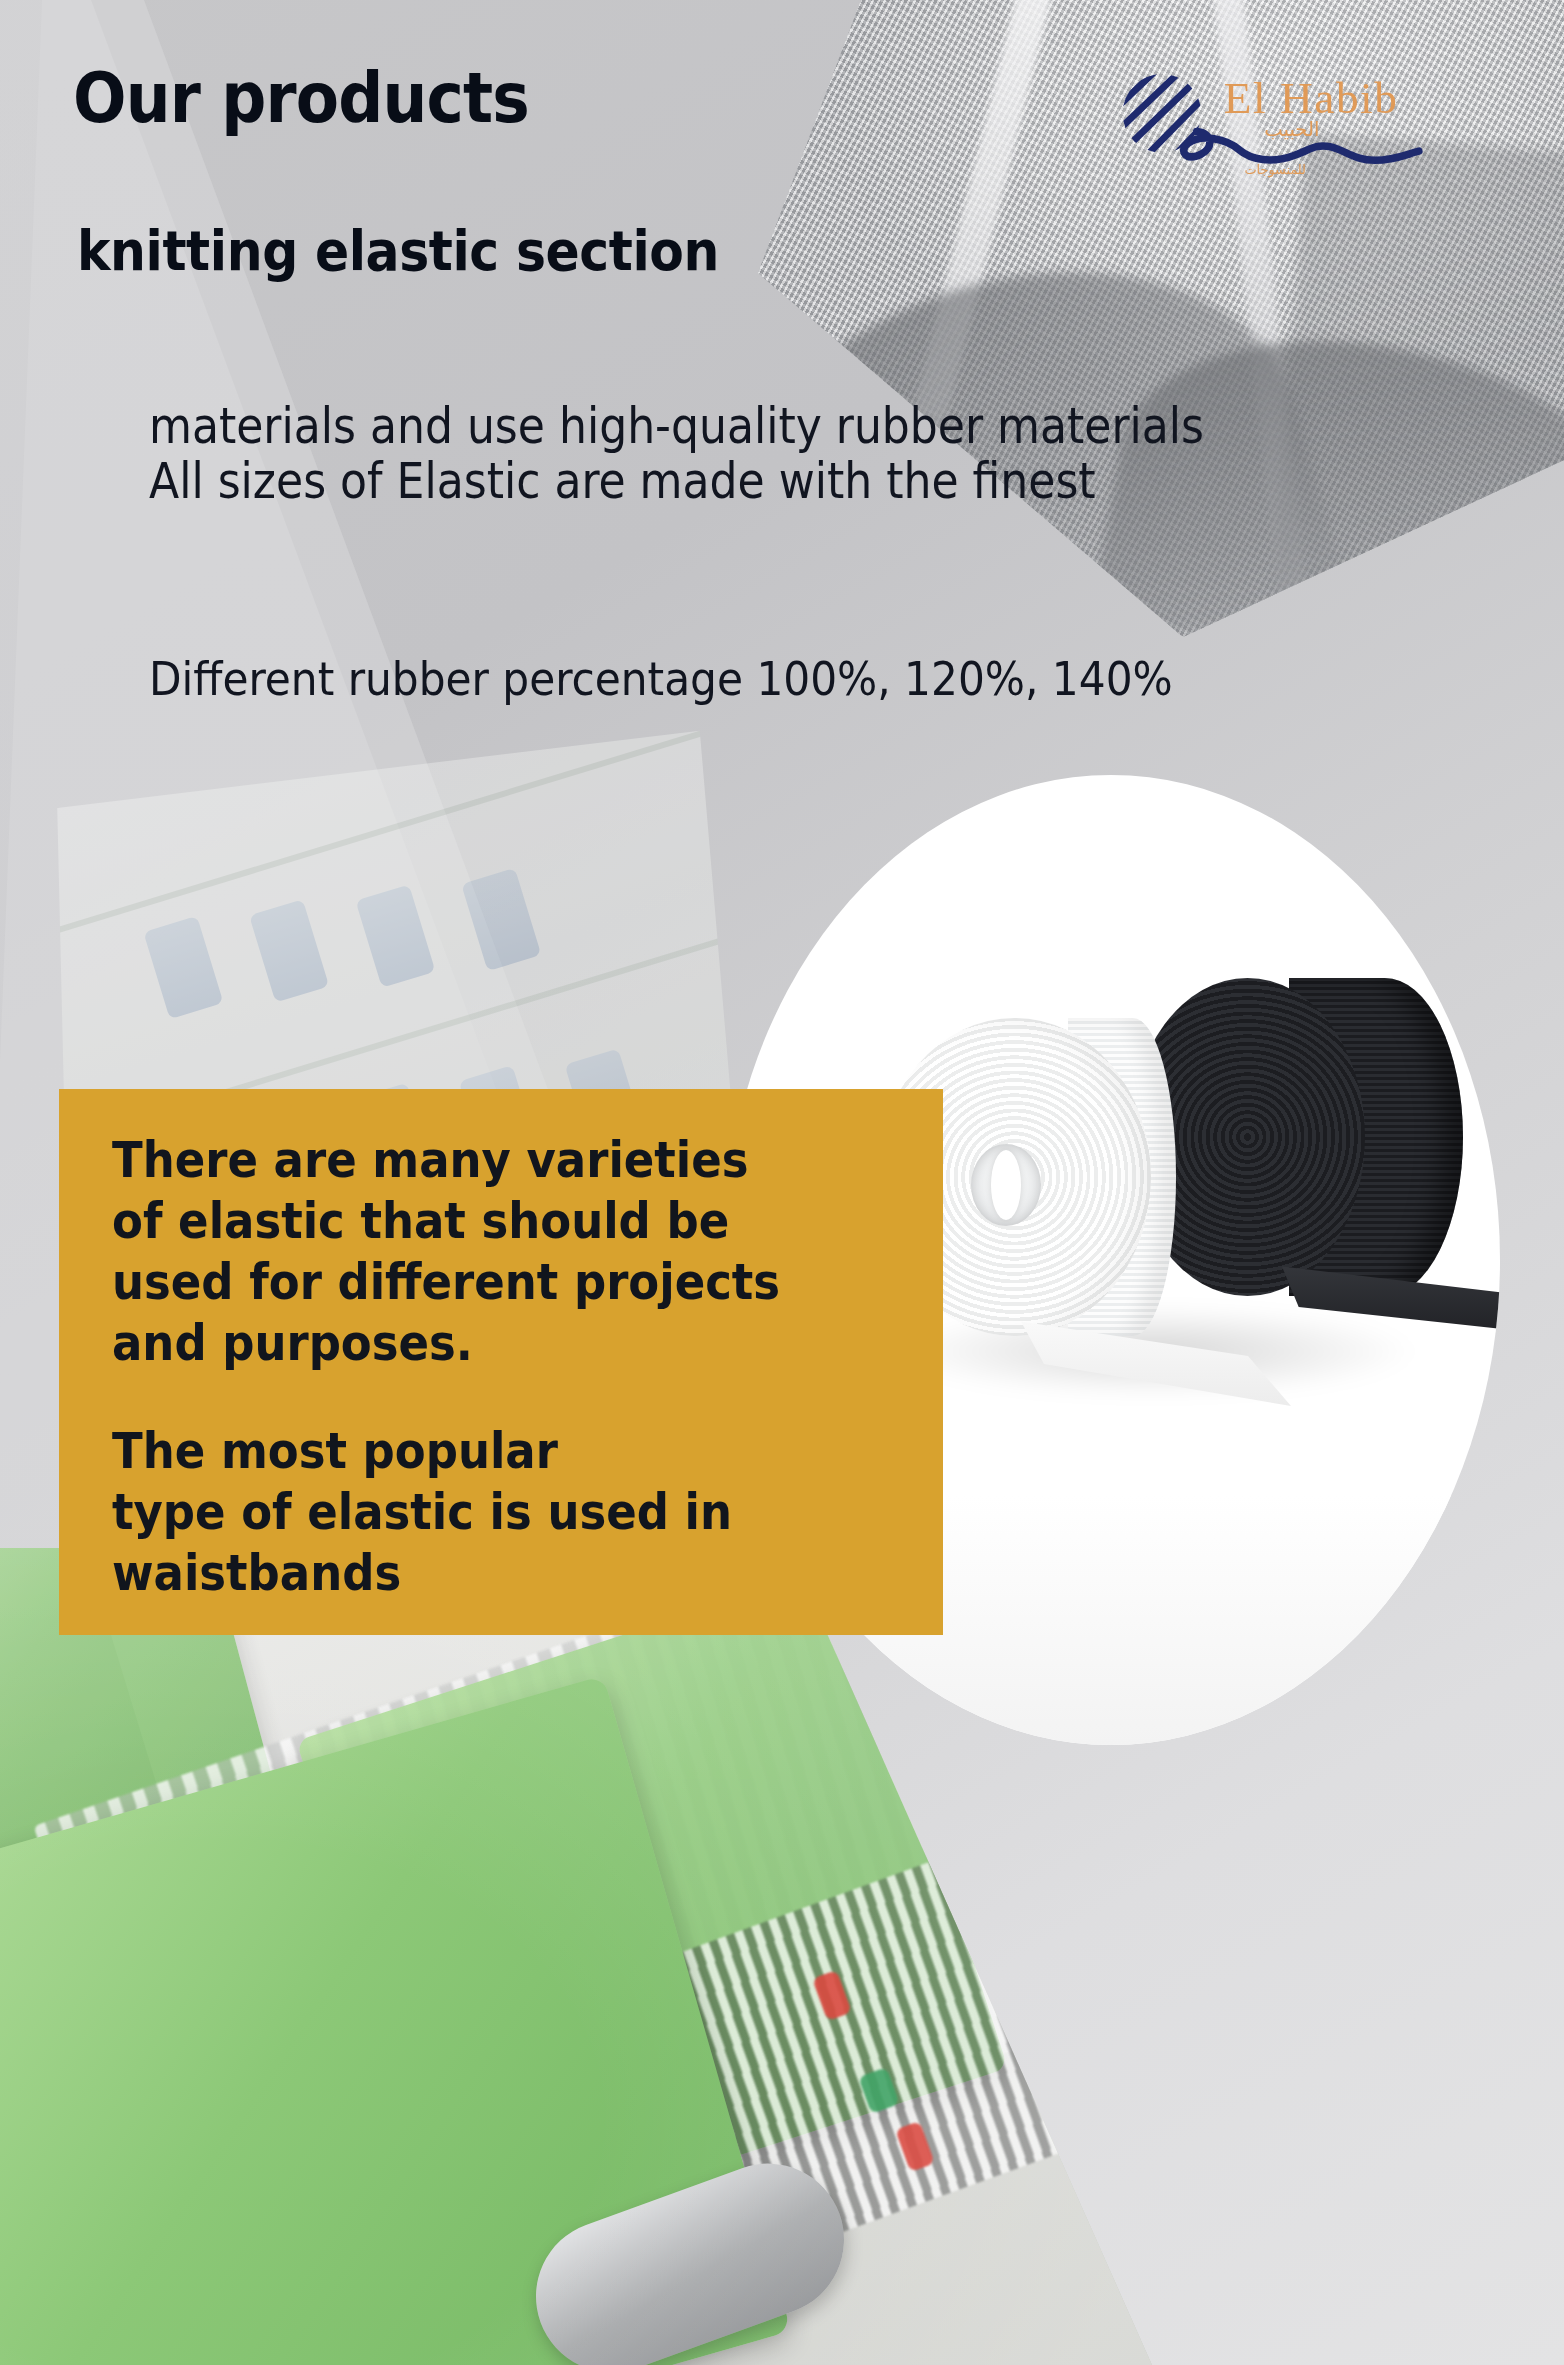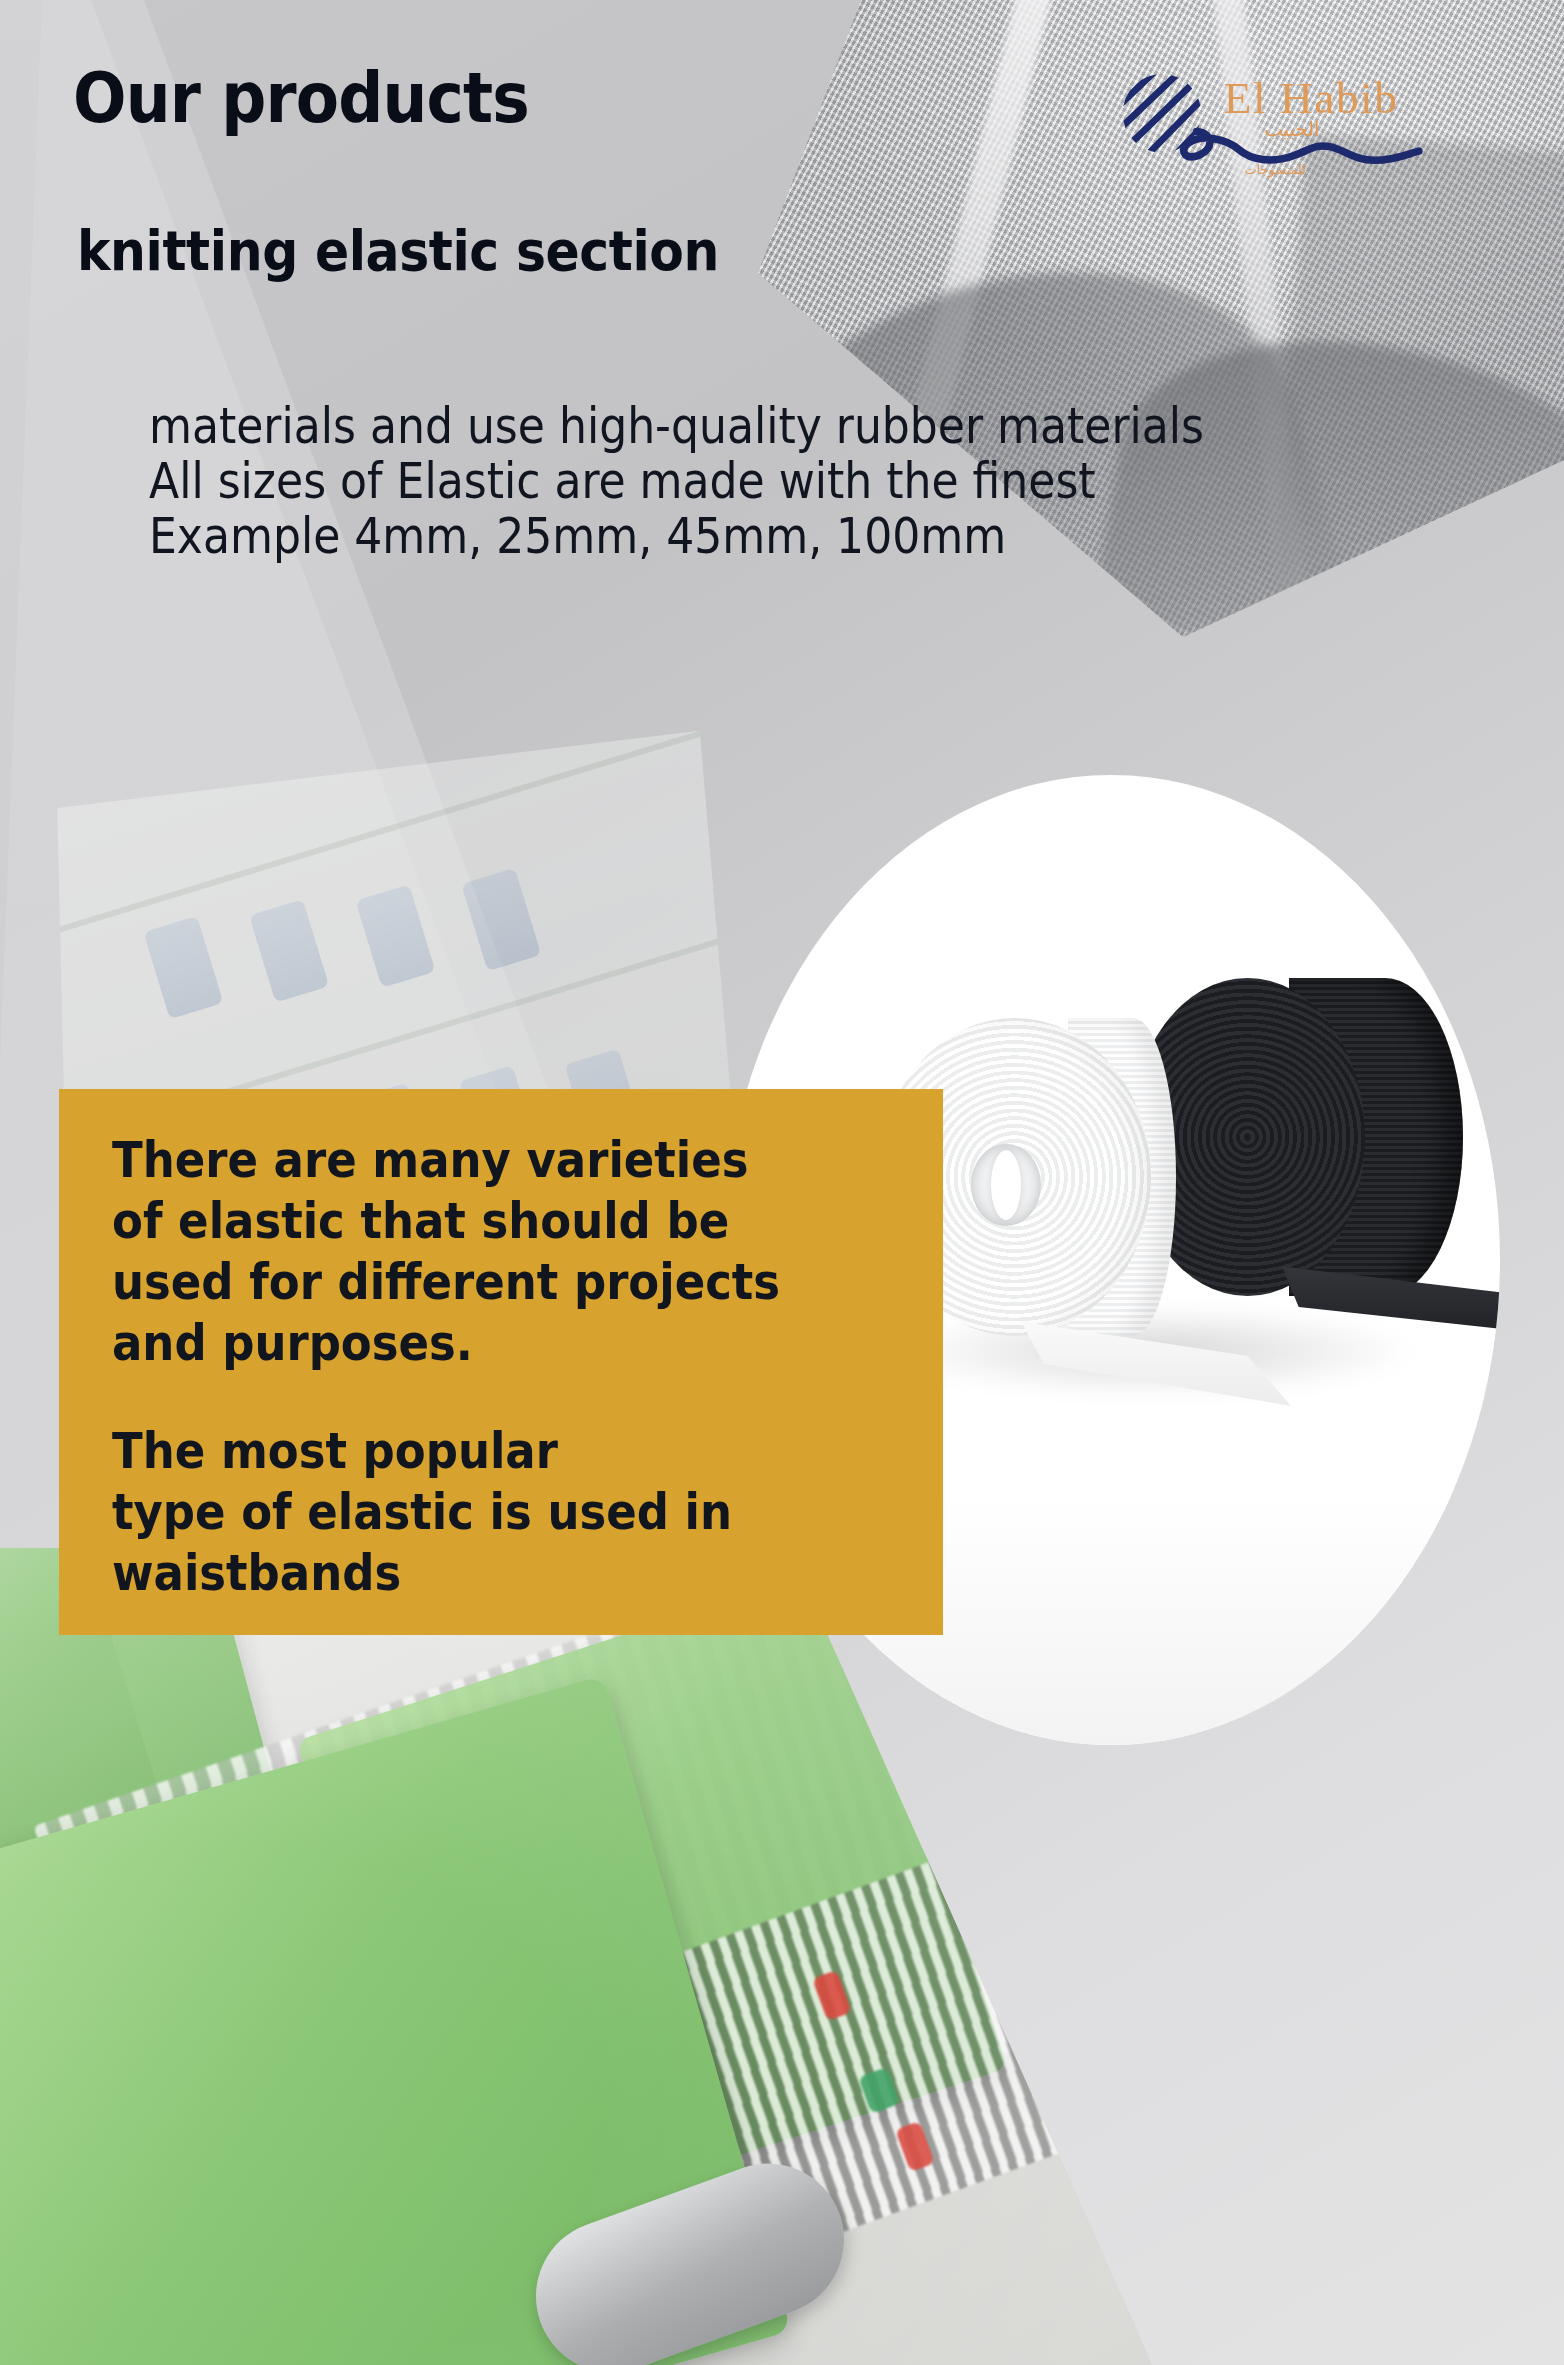--- a/index.html
+++ b/index.html
@@ -316,22 +316,22 @@
       <text x="214" y="152" font-family="DejaVu Sans, sans-serif" font-size="17" fill="#e09a57" text-anchor="middle" direction="rtl">للمنسوجات</text>
     </svg>
   </div>
 
   <div class="title">Our products</div>
   <div class="subtitle">knitting elastic section</div>
 
   <div class="body-block">
     <div class="body-line">materials and use high-quality rubber materials</div>
     <div class="body-line">All sizes of Elastic are made with the finest</div>
-    <div class="body-line">Example 4mm, 25mm, 45mm, 100mm</div>
-  </div>
+  </div>
+  <div class="body-note">Different rubber percentage 100%, 120%, 140%</div>
 
   <div class="ghost-bobbins">
     <div class="shelf" style="top:114px"></div>
     <div class="shelf" style="top:318px"></div>
     <div class="shelf" style="top:500px"></div>
     <div class="spool" style="left:273px;top:144px"></div>
     <div class="spool" style="left:379px;top:159px"></div>
     <div class="spool" style="left:485px;top:176px"></div>
     <div class="spool" style="left:591px;top:191px"></div>
     <div class="spool" style="left:318px;top:350px"></div>

